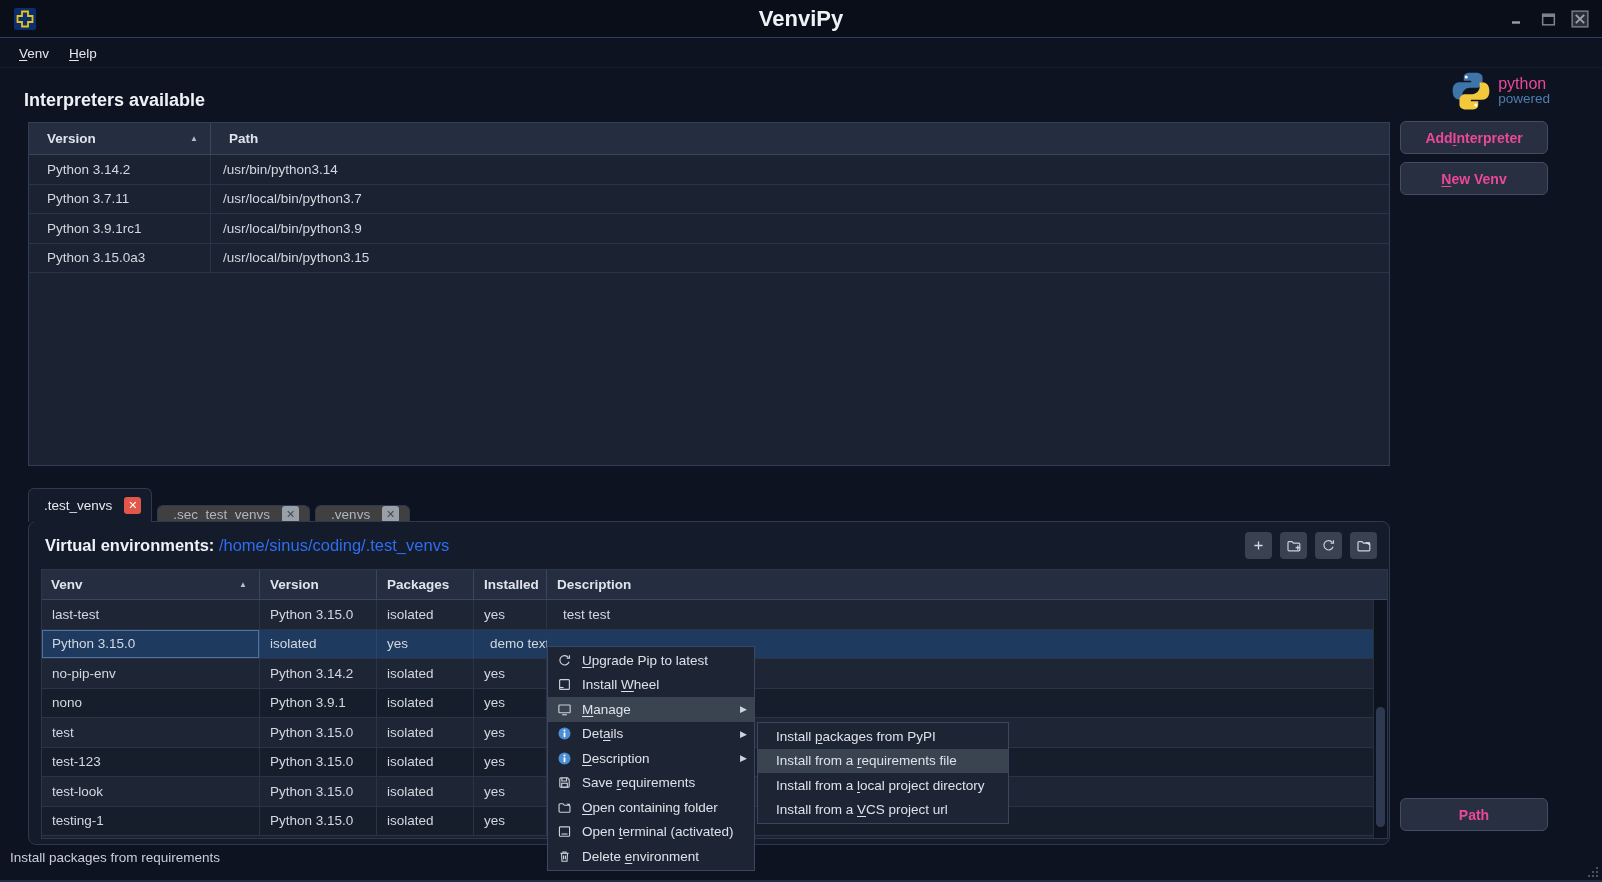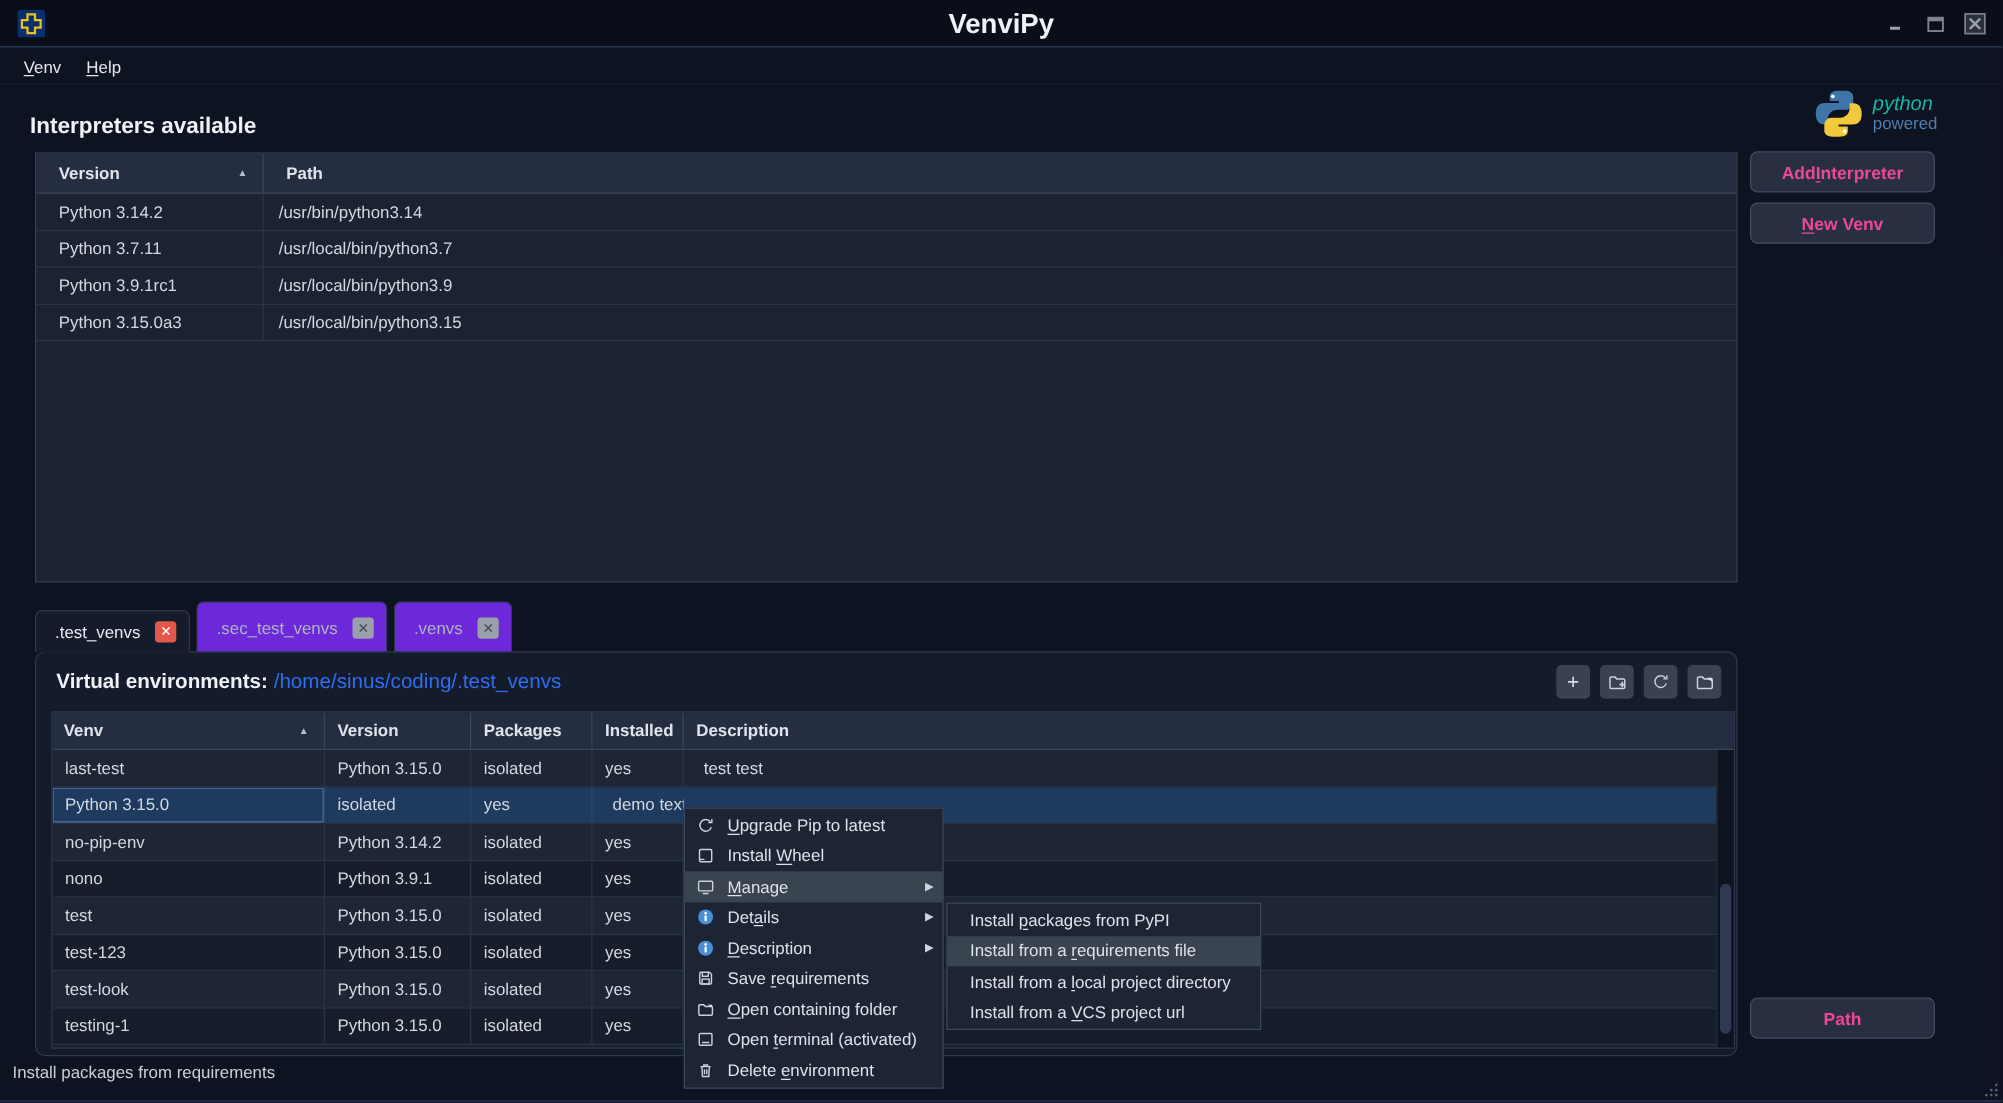--- a/index.html
+++ b/index.html
@@ -26,40 +26,40 @@
   .win-btn{width:20px;height:20px;display:flex;align-items:center;justify-content:center;color:#9aa1ac;}
 
   
   .menubar{position:absolute;left:0;top:39px;width:100%;height:29px;display:flex;align-items:center;padding-left:10px;gap:2px;border-bottom:1px solid #151d30;}
   .menubar-item{padding:4px 9px;font-size:13.5px;color:#e2e6ec;border-radius:3px;}
 
   
   .page-heading{position:absolute;left:24px;top:90px;font-size:18px;font-weight:bold;color:var(--txt-bright);}
   .pylogo{position:absolute;right:52px;top:70px;display:flex;align-items:center;gap:6px;}
   .pylogo-text{display:flex;flex-direction:column;line-height:15px;}
-  .pylogo-text .l1{font-size:16px;color:#14b8a6;font-style:italic;}
+  .pylogo-text .l1{font-size:16px;color:#ec4899;}
   .pylogo-text .l2{font-size:13.5px;color:#4c7fae;}
 
   
   .interp-table{position:absolute;left:28px;top:122px;width:1362px;height:344px;background:var(--table-bg);border:1px solid var(--table-border);}
   .interp-header{display:grid;grid-template-columns:182px 1fr;height:32px;background:var(--header-bg);border-bottom:1px solid #3a465e;}
   .interp-header .hcell{display:flex;align-items:center;padding-left:18px;font-size:13.5px;color:#dfe4ec;border-right:1px solid #3a465e;}
   .interp-header .hcell:last-child{border-right:none;}
   .sort-arrow{margin-left:auto;margin-right:12px;font-size:8px;color:#b8bfca;}
   .interp-row{display:grid;grid-template-columns:182px 1fr;height:29.5px;border-bottom:1px solid var(--row-sep);font-size:13.5px;}
   .interp-row .cell{display:flex;align-items:center;padding-left:18px;border-right:1px solid var(--row-sep);overflow:hidden;white-space:nowrap;}
   .interp-row .cell:last-child{border-right:none;padding-left:12px;}
 
   
   .btn{position:absolute;left:1400px;width:148px;height:33px;background:var(--btn-bg);border:1px solid var(--btn-border);border-radius:6px;color:#ec4899;font-weight:bold;font-size:14px;display:flex;align-items:center;justify-content:center;}
   #btn-add{top:121px;} #btn-new{top:162px;} #btn-quit{top:798px;}
 
   
   .tabs{position:absolute;left:28px;top:488px;display:flex;gap:5px;height:34px;align-items:flex-end;}
-  .tab{height:41px;background:#6d28d9;border:1px solid var(--panel-border);border-bottom:none;border-radius:6px 6px 0 0;display:flex;align-items:center;gap:12px;padding:0 10px 0 15px;font-size:13.5px;color:var(--txt-dim);}
+  .tab{height:17px;background:#404040;border:1px solid var(--panel-border);border-bottom:none;border-radius:6px 6px 0 0;display:flex;align-items:center;gap:12px;padding:0 10px 0 15px;font-size:13.5px;color:var(--txt-dim);}
   .tab.active{background:var(--panel-bg);color:#e6eaf0;height:34px;position:relative;z-index:3;}
   .tab-close{width:17px;height:17px;border-radius:3px;display:flex;align-items:center;justify-content:center;font-size:11px;font-weight:bold;background:#99a0aa;color:#454b55;}
   .tab.active .tab-close{background:var(--close-red);color:#fff;}
 
   
   .venv-panel{position:absolute;left:28px;top:521px;width:1362px;height:324px;background:var(--panel-bg);border:1px solid var(--panel-border);border-radius:8px;z-index:2;}
   .venv-heading{position:absolute;left:16px;top:14px;font-size:16.5px;font-weight:bold;color:var(--txt-bright);}
   .venv-heading .path{font-weight:normal;color:var(--link-blue);}
   .panel-toolbar{position:absolute;right:12px;top:10px;display:flex;gap:8px;}
   .tool-btn{width:27px;height:27px;background:var(--tool-btn);border-radius:4px;display:flex;align-items:center;justify-content:center;color:#d6dbe2;font-size:15px;}

